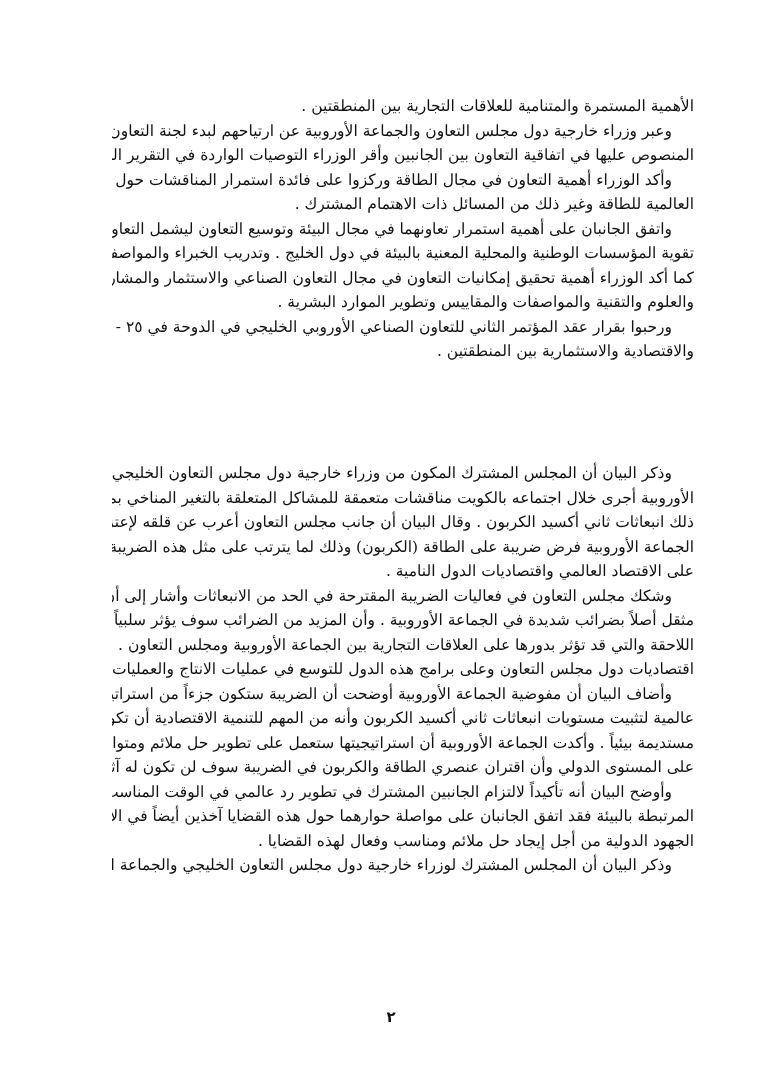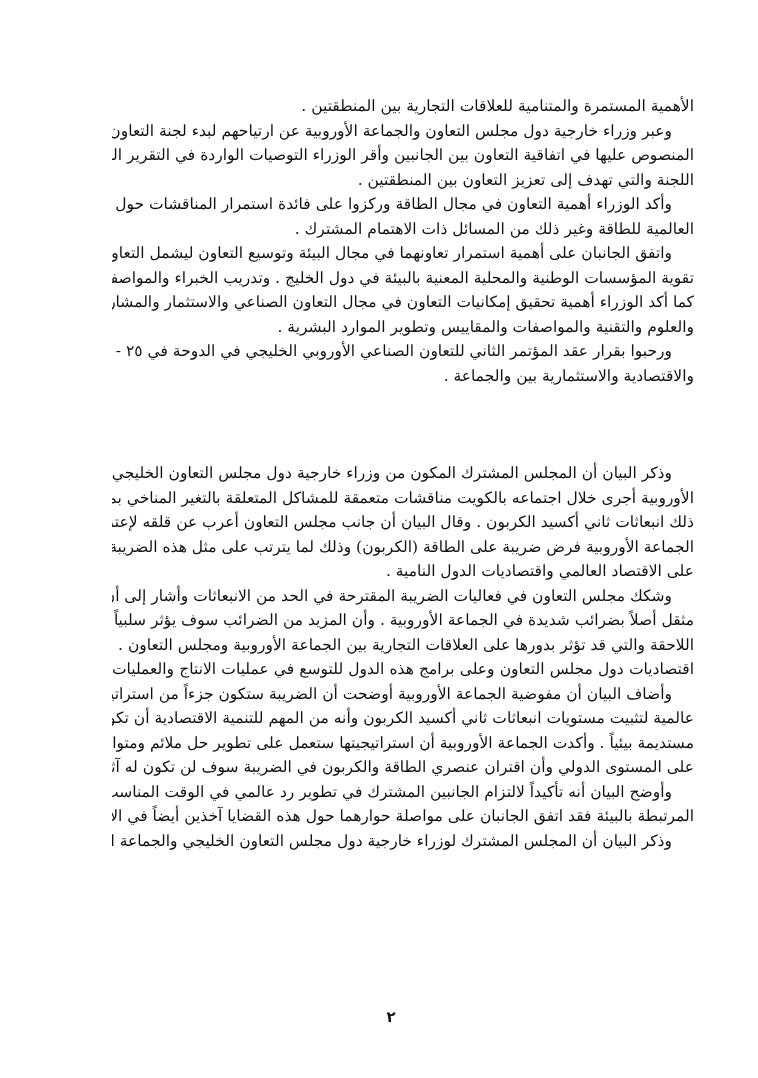--- a/index.html
+++ b/index.html
@@ -41,42 +41,42 @@
   }
 </style>
 </head>
 <body>
 
 <div class="page">
   <div class="text-block" id="block1">
       <div class="line last">الأهمية المستمرة والمتنامية للعلاقات التجارية بين المنطقتين .</div>
       <div class="line indent">وعبر وزراء خارجية دول مجلس التعاون والجماعة الأوروبية عن ارتياحهم لبدء لجنة التعاون المشترك</div>
       <div class="line">المنصوص عليها في اتفاقية التعاون بين الجانبين وأقر الوزراء التوصيات الواردة في التقرير المقدم من</div>
-      <div class="line last">اللجنة والتي تهدف إلى تعزيز التعاون بين المنطقتين .</div>
       <div class="line indent">وأكد الوزراء أهمية التعاون في مجال الطاقة وركزوا على فائدة استمرار المناقشات حول السوق</div>
       <div class="line last">العالمية للطاقة وغير ذلك من المسائل ذات الاهتمام المشترك .</div>
       <div class="line indent">واتفق الجانبان على أهمية استمرار تعاونهما في مجال البيئة وتوسيع التعاون ليشمل التعاون في مجالات</div>
       <div class="line">تقوية المؤسسات الوطنية والمحلية المعنية بالبيئة في دول الخليج . وتدريب الخبراء والمواصفات البيئية .</div>
       <div class="line">كما أكد الوزراء أهمية تحقيق إمكانيات التعاون في مجال التعاون الصناعي والاستثمار والمشاريع المشتركة</div>
       <div class="line last">والعلوم والتقنية والمواصفات والمقاييس وتطوير الموارد البشرية .</div>
       <div class="line indent">ورحبوا بقرار عقد المؤتمر الثاني للتعاون الصناعي الأوروبي الخليجي في الدوحة في ٢٥ - ٢٧</div>
-      <div class="line last">والاقتصادية والاستثمارية بين والجماعة .</div>
+      <div class="line last">والاقتصادية والاستثمارية بين المنطقتين .</div>
     </div>
   <div class="text-block" id="block2">
       <div class="line indent">وذكر البيان أن المجلس المشترك المكون من وزراء خارجية دول مجلس التعاون الخليجي والجماعة</div>
       <div class="line">الأوروبية أجرى خلال اجتماعه بالكويت مناقشات متعمقة للمشاكل المتعلقة بالتغير المناخي بما في</div>
       <div class="line">ذلك انبعاثات ثاني أكسيد الكربون . وقال البيان أن جانب مجلس التعاون أعرب عن قلقه لإعتزام</div>
       <div class="line">الجماعة الأوروبية فرض ضريبة على الطاقة (الكربون) وذلك لما يترتب على مثل هذه الضريبة من آثار</div>
       <div class="line last">على الاقتصاد العالمي واقتصاديات الدول النامية .</div>
       <div class="line indent">وشكك مجلس التعاون في فعاليات الضريبة المقترحة في الحد من الانبعاثات وأشار إلى أن البترول</div>
       <div class="line">مثقل أصلاً بضرائب شديدة في الجماعة الأوروبية . وأن المزيد من الضرائب سوف يؤثر سلبياً على</div>
       <div class="line last">اللاحقة والتي قد تؤثر بدورها على العلاقات التجارية بين الجماعة الأوروبية ومجلس التعاون .</div>
       <div class="line">اقتصاديات دول مجلس التعاون وعلى برامج هذه الدول للتوسع في عمليات الانتاج والعمليات</div>
       <div class="line indent">وأضاف البيان أن مفوضية الجماعة الأوروبية أوضحت أن الضريبة ستكون جزءاً من استراتيجية</div>
       <div class="line">عالمية لتثبيت مستويات انبعاثات ثاني أكسيد الكربون وأنه من المهم للتنمية الاقتصادية أن تكون</div>
       <div class="line">مستديمة بيئياً . وأكدت الجماعة الأوروبية أن استراتيجيتها ستعمل على تطوير حل ملائم ومتوازن</div>
       <div class="line">على المستوى الدولي وأن اقتران عنصري الطاقة والكربون في الضريبة سوف لن تكون له آثار تمييزية</div>
       <div class="line indent">وأوضح البيان أنه تأكيداً لالتزام الجانبين المشترك في تطوير رد عالمي في الوقت المناسب على المشاكل</div>
       <div class="line">المرتبطة بالبيئة فقد اتفق الجانبان على مواصلة حوارهما حول هذه القضايا آخذين أيضاً في الاعتبار</div>
+      <div class="line last">الجهود الدولية من أجل إيجاد حل ملائم ومناسب وفعال لهذه القضايا .</div>
       <div class="line indent">وذكر البيان أن المجلس المشترك لوزراء خارجية دول مجلس التعاون الخليجي والجماعة الأوروبية</div>
     </div>
   <div class="page-number">٢</div>
 </div>
 
 </body></html>

